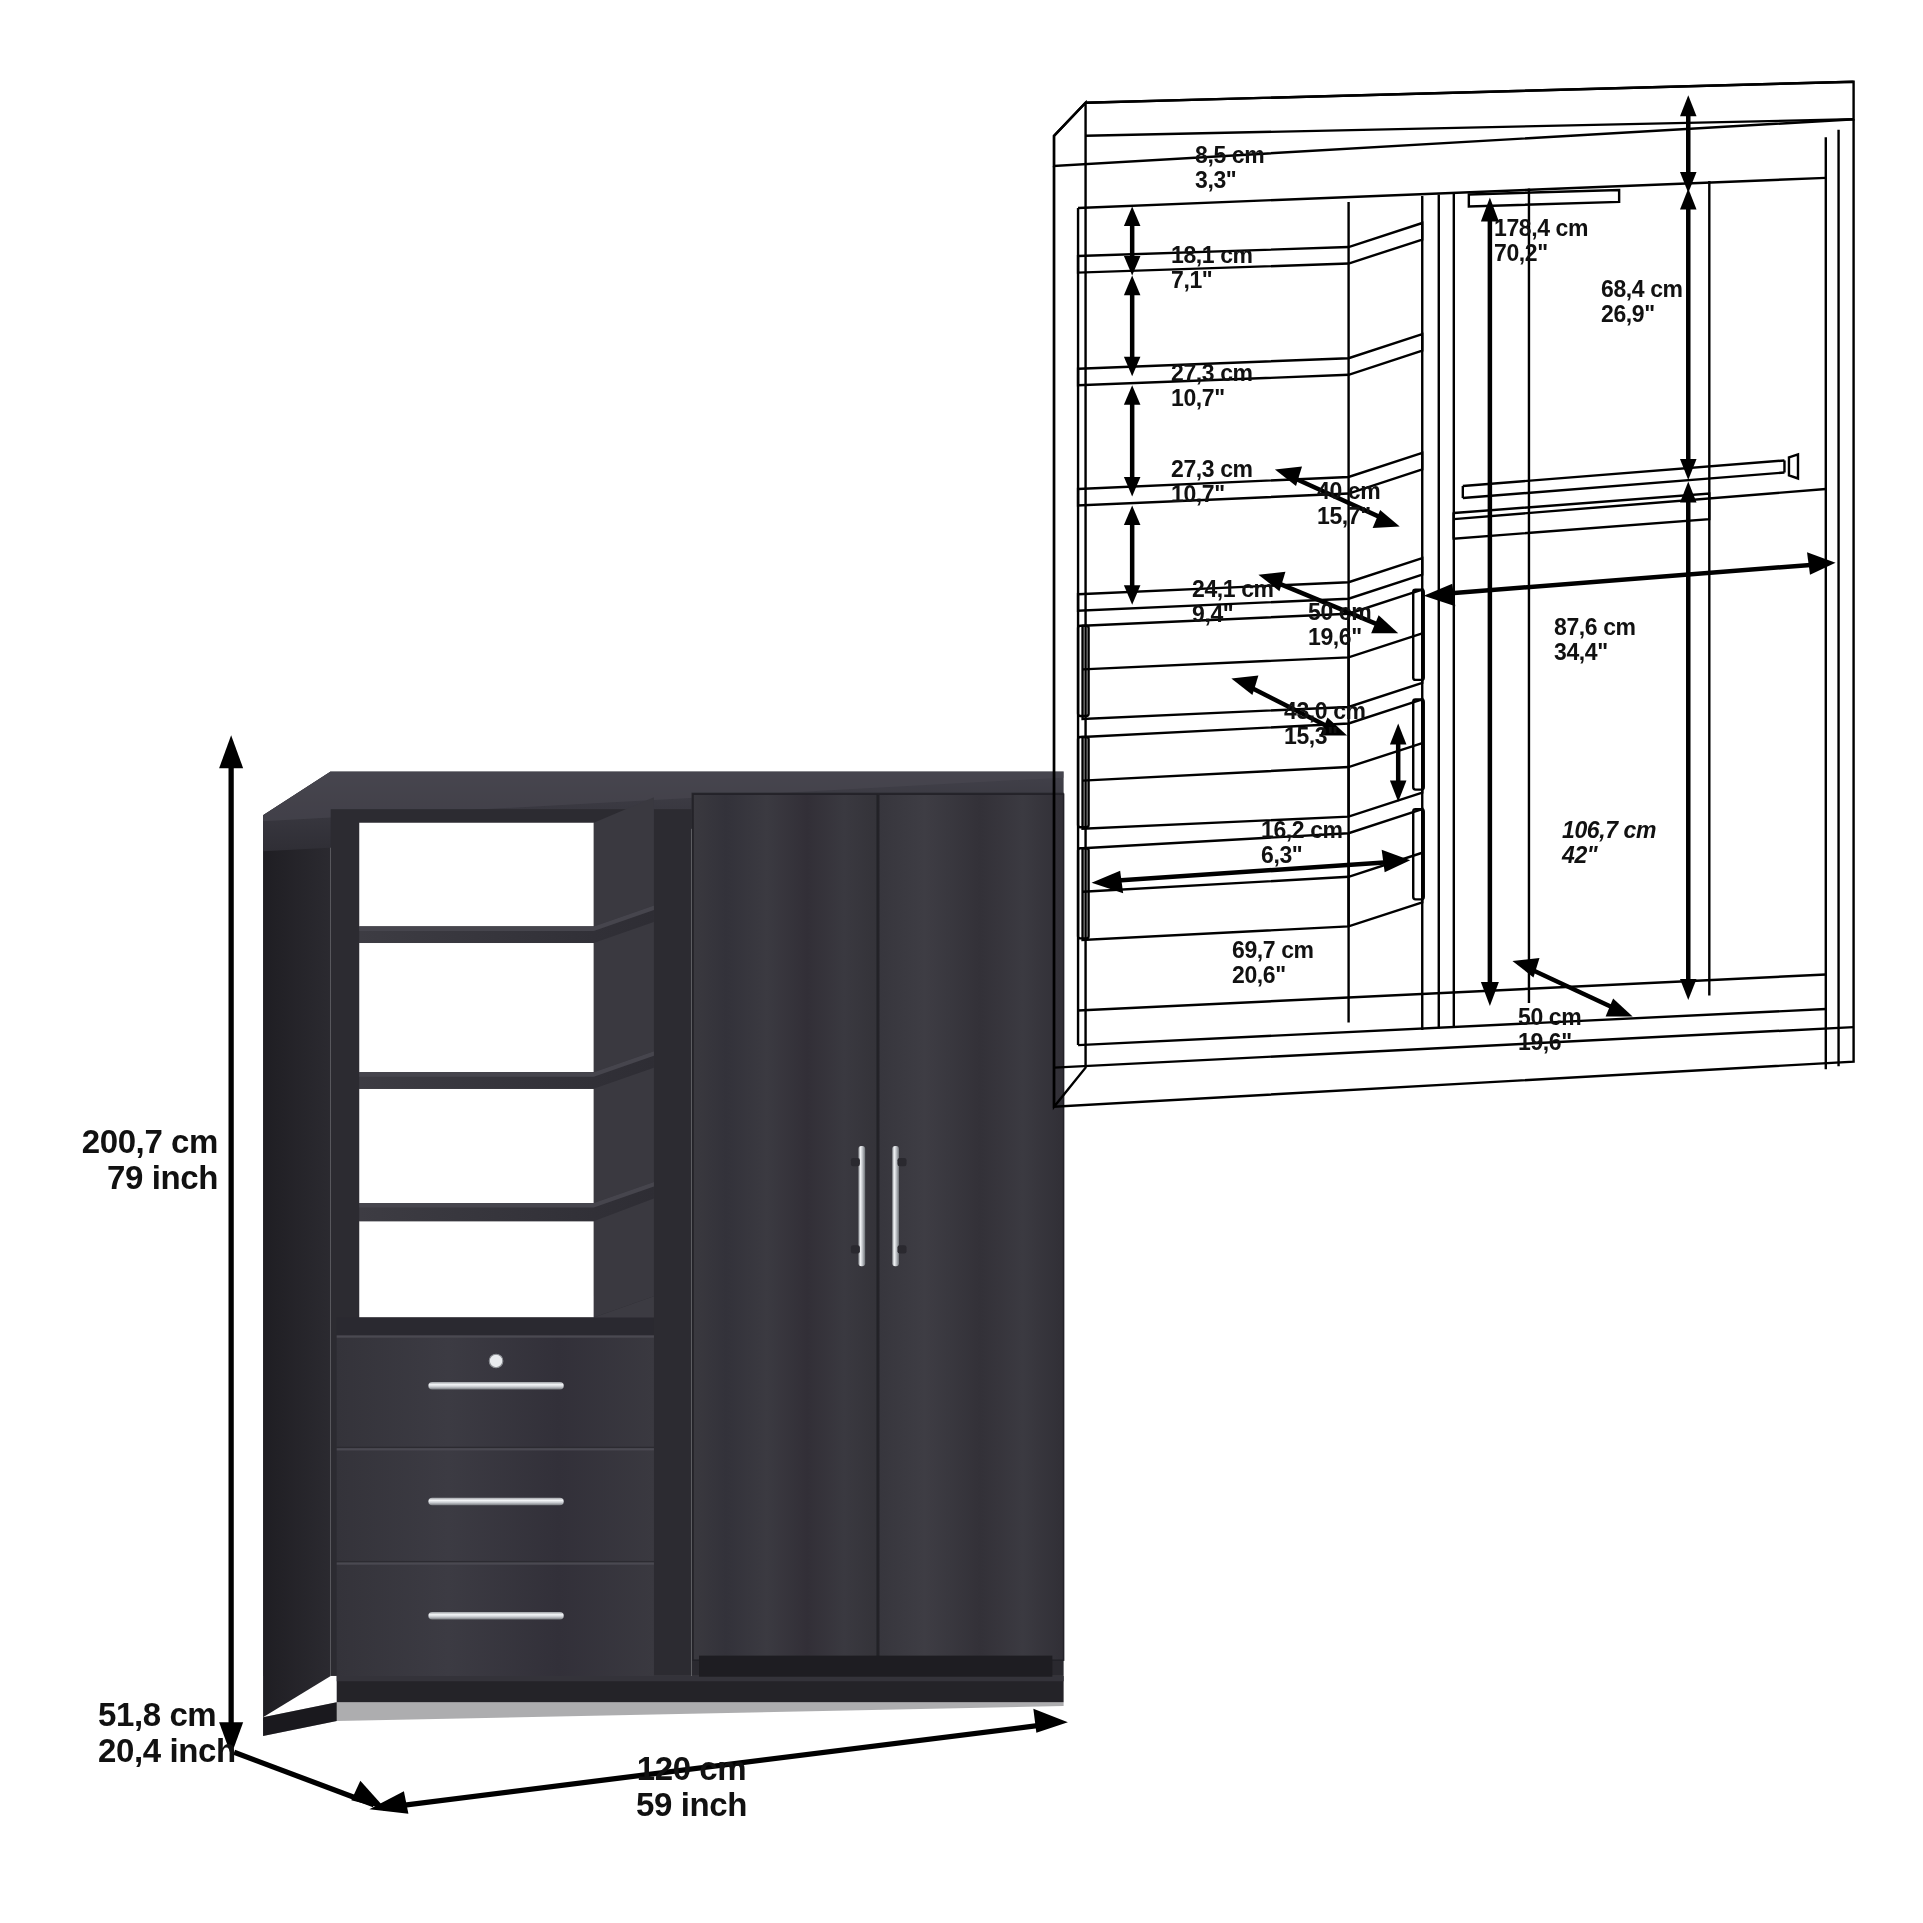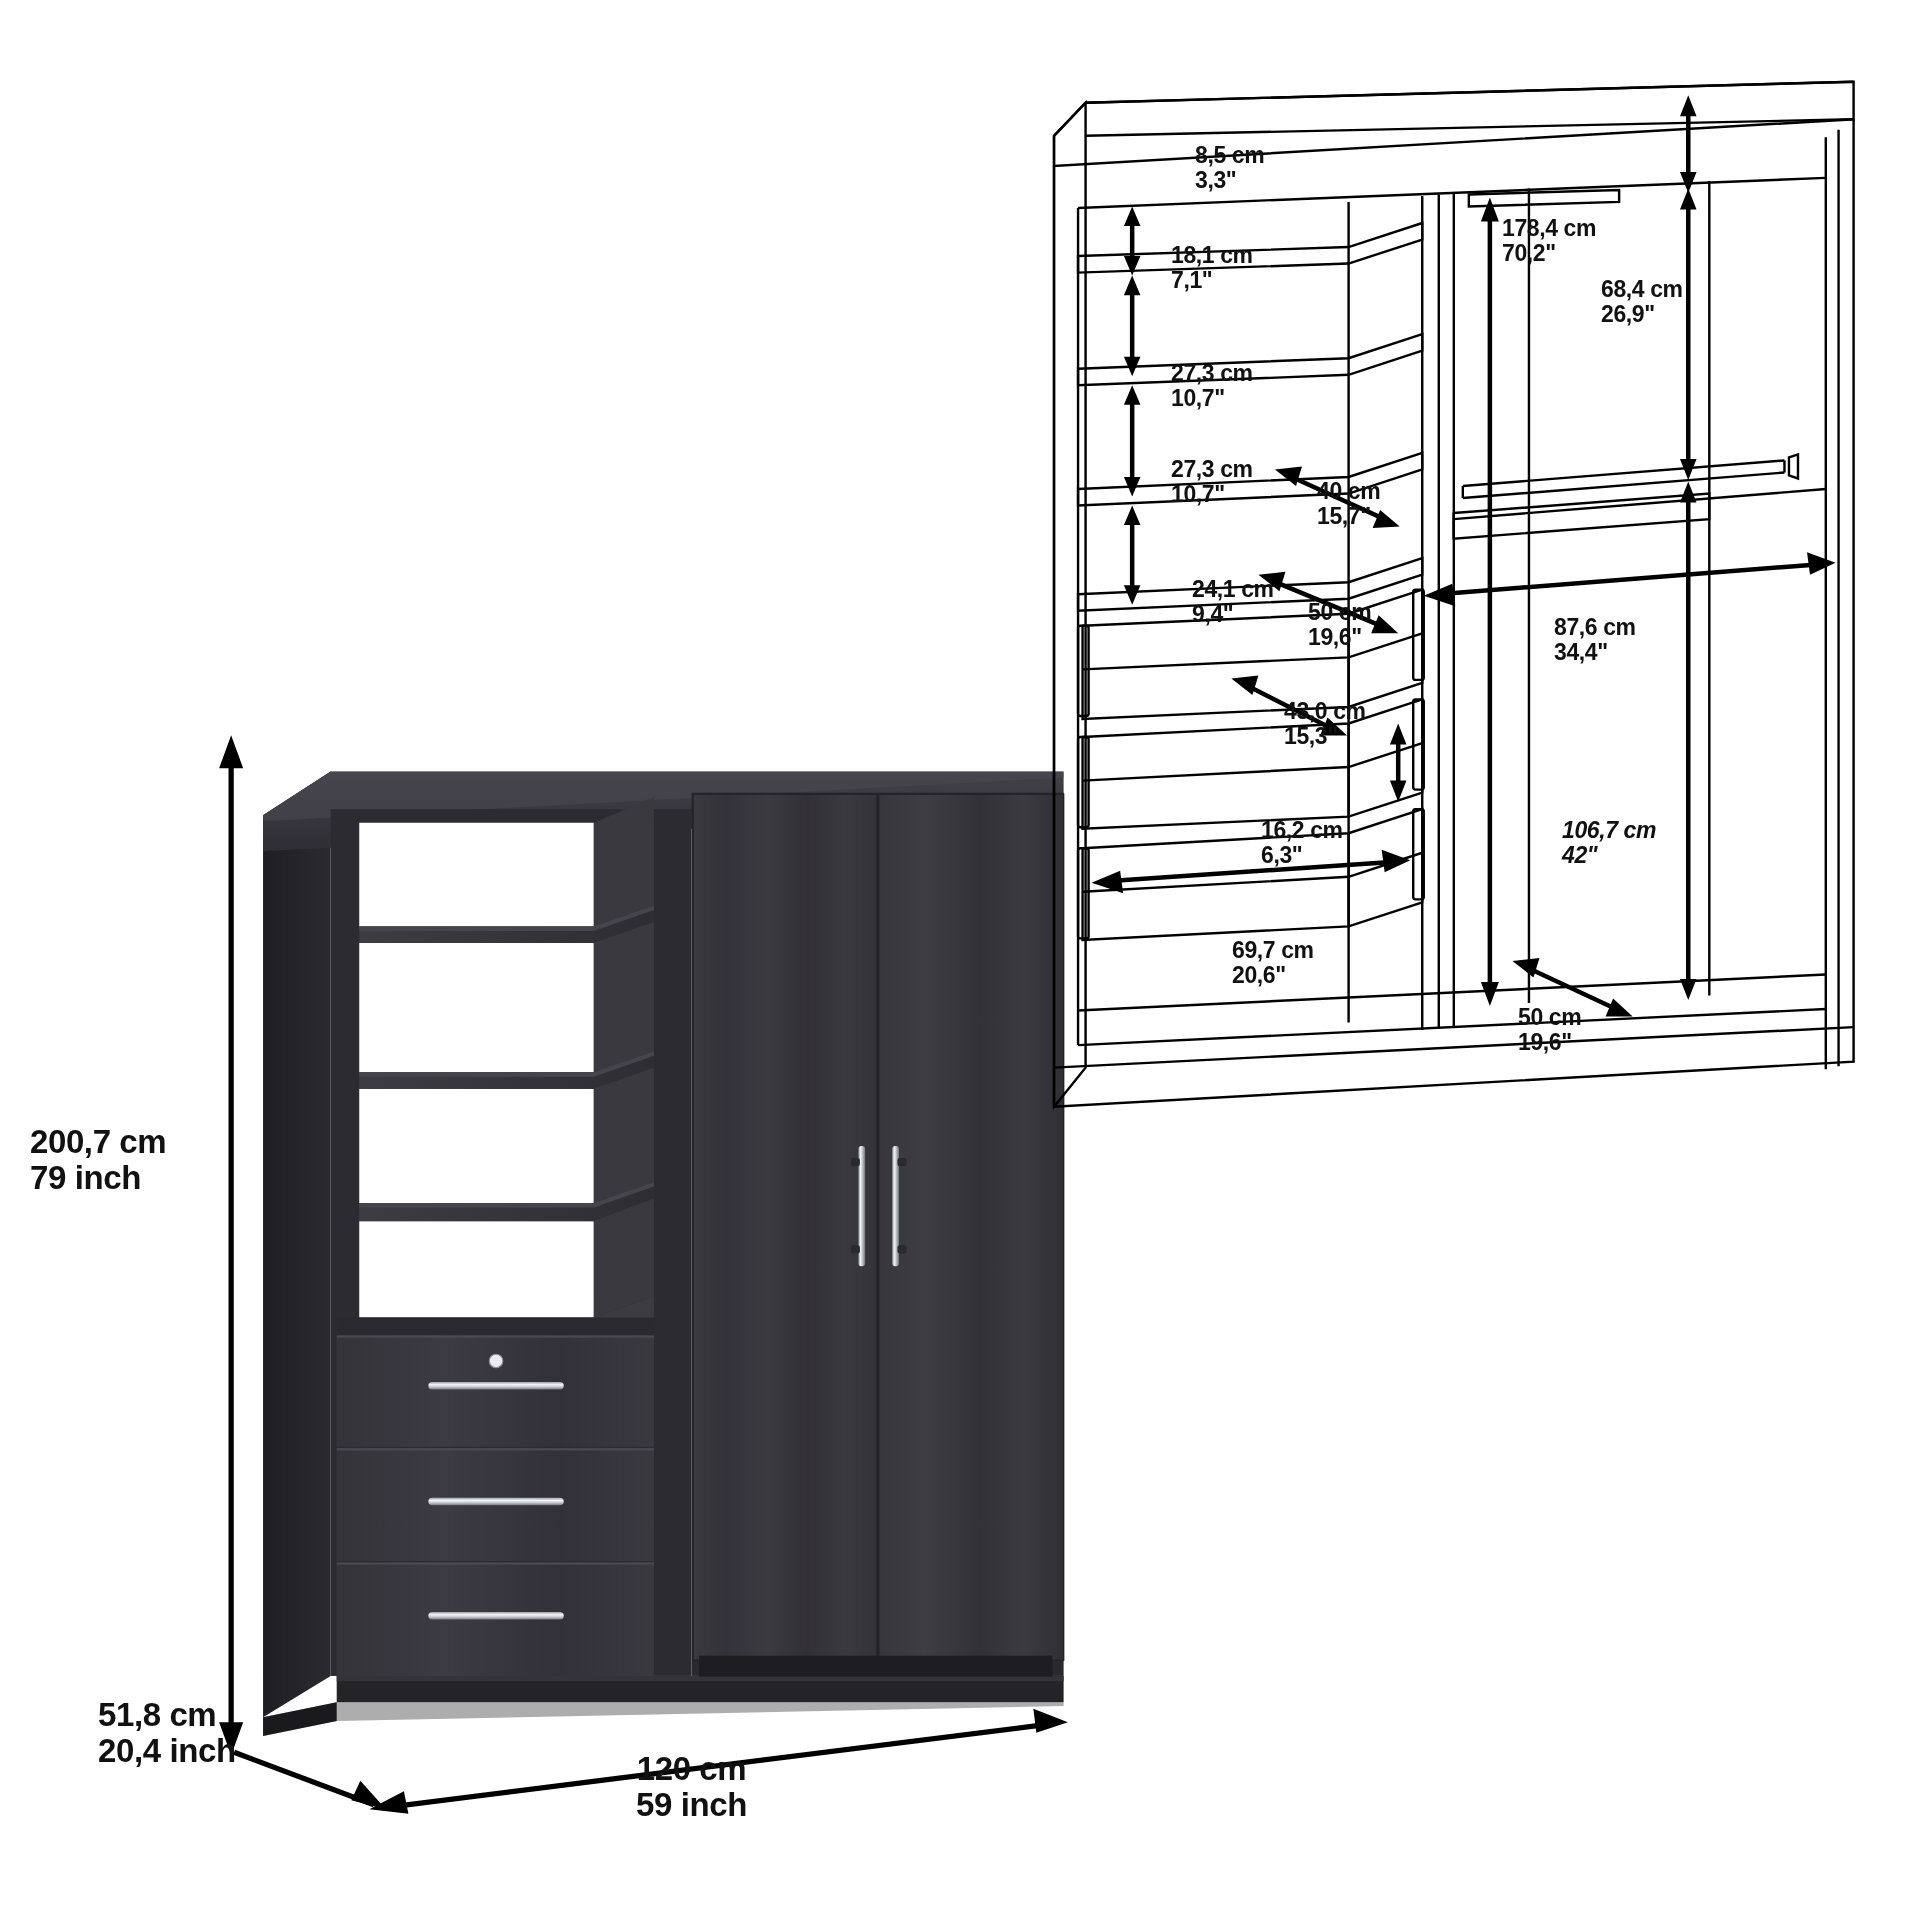--- a/index.html
+++ b/index.html
@@ -27,21 +27,21 @@
     font-family: "Liberation Sans", sans-serif;
     font-weight: 700;
     color: #111111;
     line-height: 1.08;
     white-space: nowrap;
     letter-spacing: -0.4px;
   }
   .dim .cm { display: block; }
   .dim .in { display: block; }
   .dim.center { text-align: center; }
-  .dim.right  { }
+  .dim.right  { text-align: right; }
 
   
   .dim.big   { font-size: 33px; }
   .dim.tech  { font-size: 23px; }
 
   
   #tech-drawing {
     position: absolute;
     left: 1048px;
     top: 68px;
@@ -486,21 +486,21 @@
   <div class="dim tech" style="left:1261px; top:818px;">
     <span class="cm">16,2 cm</span>
     <span class="in">6,3"</span>
   </div>
 
   <div class="dim tech" style="left:1232px; top:938px;">
     <span class="cm">69,7 cm</span>
     <span class="in">20,6"</span>
   </div>
 
-  <div class="dim tech" style="left:1494px; top:216px;padding-left:8px;">
+  <div class="dim tech" style="left:1494px; top:216px;">
     <span class="cm">178,4 cm</span>
     <span class="in">70,2"</span>
   </div>
 
   <div class="dim tech" style="left:1601px; top:277px;">
     <span class="cm">68,4 cm</span>
     <span class="in">26,9"</span>
   </div>
 
   <div class="dim tech" style="left:1554px; top:615px;">

